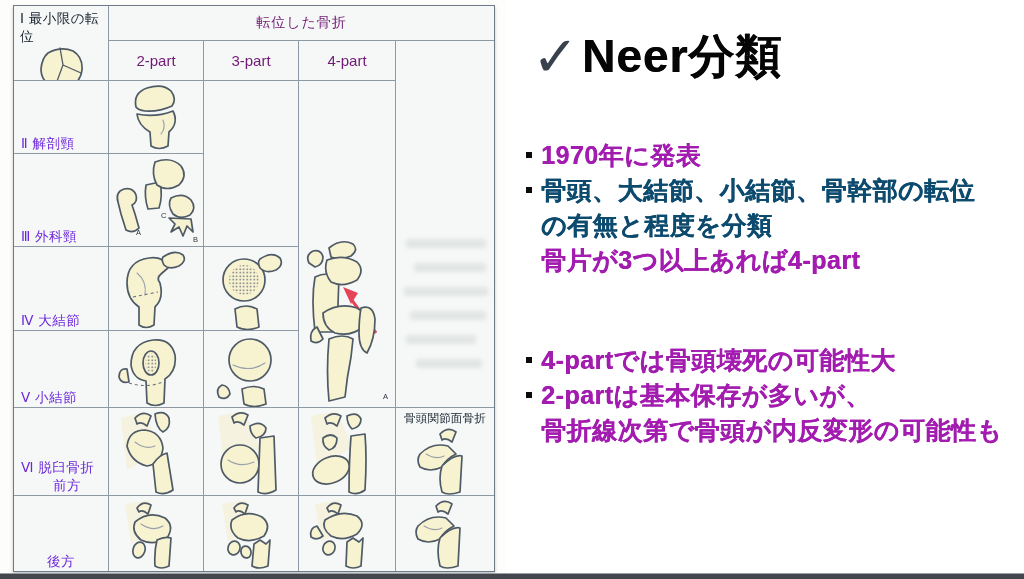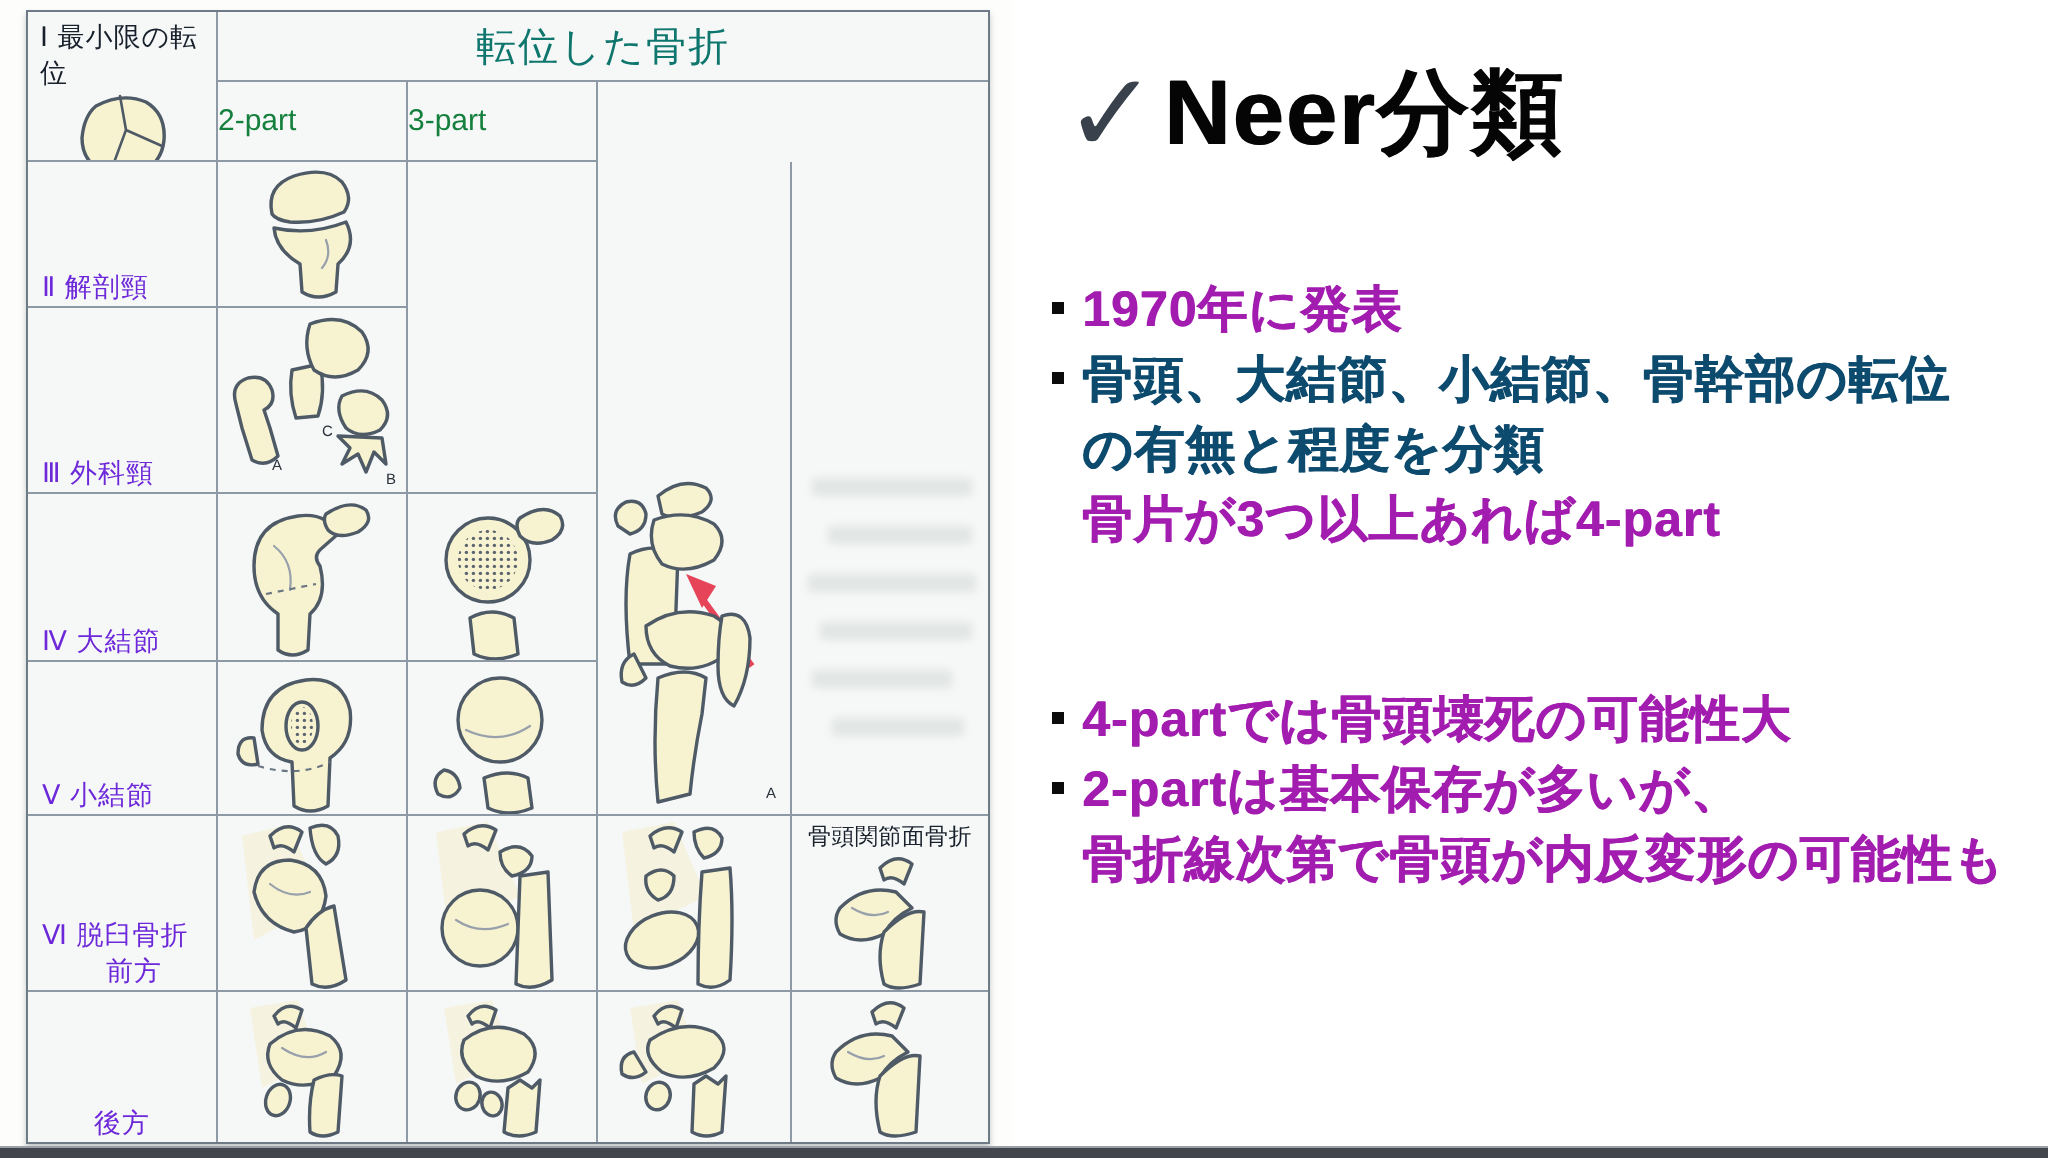--- a/index.html
+++ b/index.html
@@ -30,22 +30,22 @@
   .c-empty34{ grid-area:3/3/5/4; }
   .c-big4   { grid-area:3/4/7/5; }
   .c-labIII { grid-area:4/1/5/2; } .c-III { grid-area:4/2/5/3; }
   .c-labIV  { grid-area:5/1/6/2; } .c-IV2 { grid-area:5/2/6/3; } .c-IV3 { grid-area:5/3/6/4; }
   .c-labV   { grid-area:6/1/7/2; } .c-V2  { grid-area:6/2/7/3; } .c-V3  { grid-area:6/3/7/4; }
   .c-labVI  { grid-area:7/1/8/2; } .c-VI2 { grid-area:7/2/8/3; } .c-VI3 { grid-area:7/3/8/4; }
   .c-VI4    { grid-area:7/4/8/5; } .c-art { grid-area:7/5/8/6; }
   .c-labP   { grid-area:8/1/9/2; } .c-P2  { grid-area:8/2/9/3; } .c-P3  { grid-area:8/3/9/4; }
   .c-P4     { grid-area:8/4/9/5; } .c-P5  { grid-area:8/5/9/6; }
 
-  .hdr  { font-size:20px; color:#0f766e; letter-spacing:1px; }
-  .sub  { display:flex; align-items:center; justify-content:flex-start; font-size:15px; color:#15803d; }
+  .hdr  { font-size:14px; color:#701a75; letter-spacing:1px; }
+  .sub  { display:flex; align-items:center; justify-content:center; font-size:15px; color:#701a75; }
   .rlab { display:flex; flex-direction:column; justify-content:flex-end; padding-left:7px;
           font-size:13.5px; color:#6d28d9; letter-spacing:.5px; line-height:18px; }
   .corner-text { padding:4px 0 0 6px; font-size:13.5px; color:#17202b; letter-spacing:.5px; }
   .lab2 { padding-left:32px; }
   .center-lab { padding-left:0; align-items:center; }
   .art-title { text-align:center; font-size:11.5px; color:#17202b; padding-top:3px; letter-spacing:.2px; }
 
   svg { display:block; }
   .bone  { fill:#f7f2d0; stroke:#4e5a66; stroke-width:1.7; stroke-linejoin:round; stroke-linecap:round; }
   .crack { fill:none; stroke:#4e5a66; stroke-width:1.3; stroke-linecap:round; }
@@ -101,20 +101,23 @@
       <div class="cell c-disp br0 hdr">
         <span>転位した骨折</span>
       </div>
 
       <div class="cell c-h2p sub">
         <span>2-part</span>
       </div>
       <div class="cell c-h3p sub">
         <span>3-part</span>
       </div>
+      <div class="cell c-h4p sub">
+        <span>4-part</span>
+      </div>
 
       <div class="cell c-bigright br0">
         <div class="bleed" style="left:10px;top:198px;width:80px;height:9px;"></div>
         <div class="bleed" style="left:18px;top:222px;width:72px;height:9px;"></div>
         <div class="bleed" style="left:8px;top:246px;width:84px;height:9px;"></div>
         <div class="bleed" style="left:14px;top:270px;width:76px;height:9px;"></div>
         <div class="bleed" style="left:10px;top:294px;width:70px;height:9px;"></div>
         <div class="bleed" style="left:20px;top:318px;width:66px;height:9px;"></div>
       </div>
 

